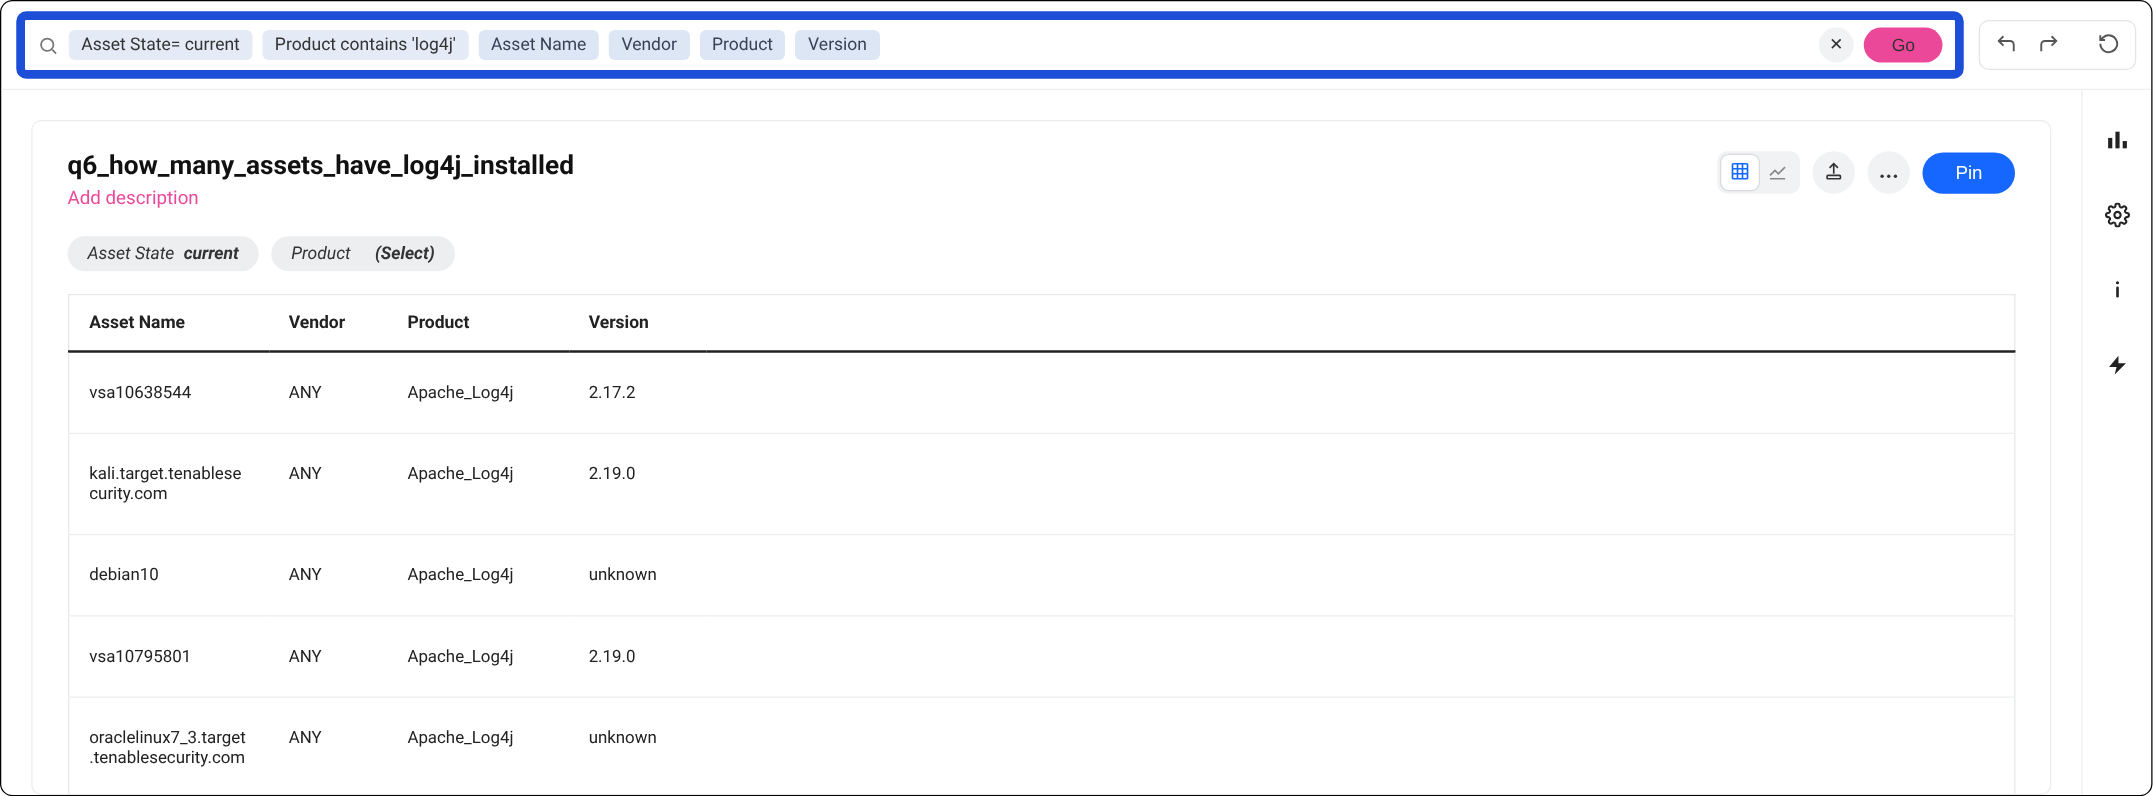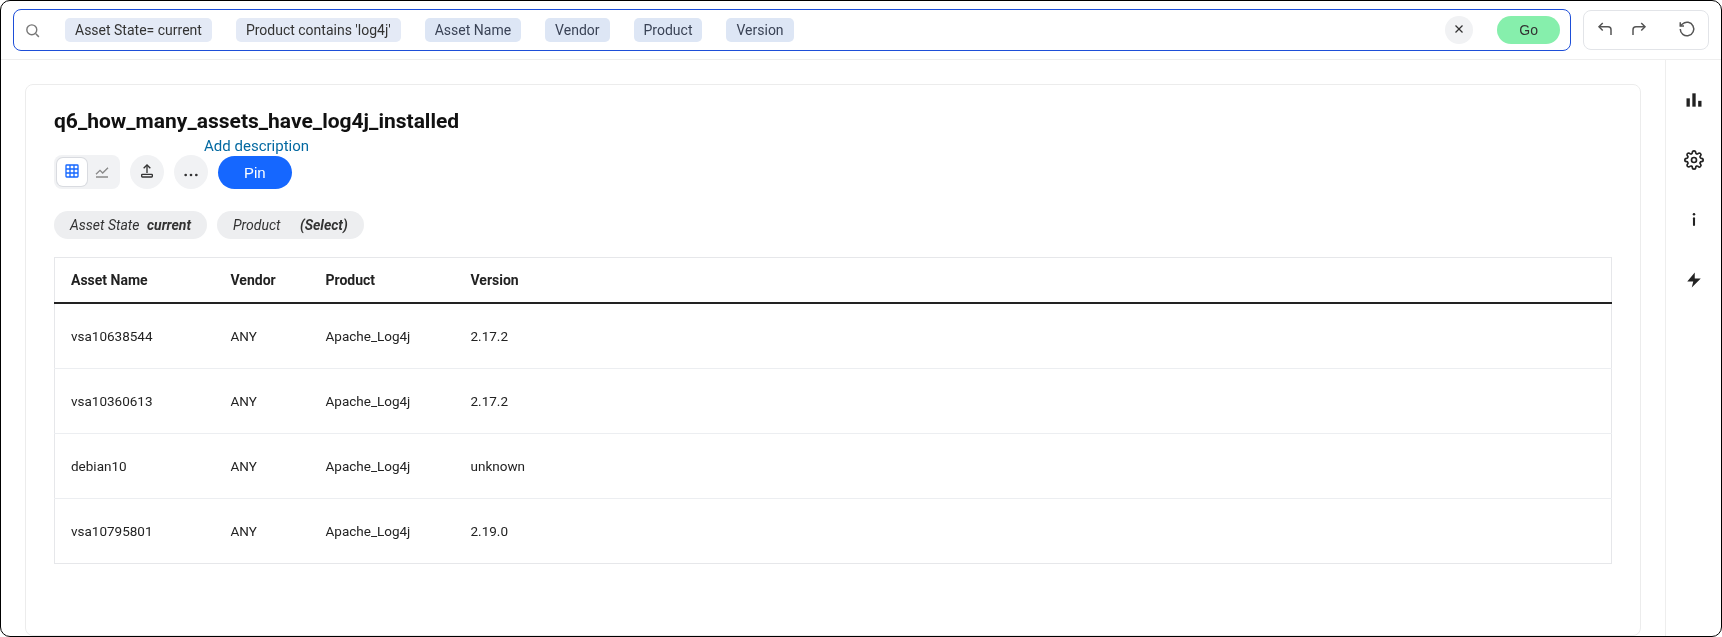--- a/index.html
+++ b/index.html
@@ -23,22 +23,22 @@
     display: flex;
     align-items: center;
     padding: 8px 12px;
     gap: 12px;
     border-bottom: 1px solid #eee;
   }
   .searchbox {
     flex: 1;
     display: flex;
     align-items: center;
-    gap: 24px;
-    border: 1px solid #1d4ed8;
+    gap: 8px;
+    border: 7px solid #1d4ed8;
     border-radius: 8px;
     padding: 6px 10px;
     background: #fff;
     min-height: 40px;
   }
   .search-icon svg { display:block; }
   .chip {
     background: #e4eaf6;
     color: #333;
     border-radius: 5px;
@@ -50,21 +50,21 @@
   .search-spacer { flex:1; }
   .clear-btn {
     width: 28px; height: 28px;
     border-radius: 50%;
     border: none;
     background: #f1f2f4;
     display:flex;align-items:center;justify-content:center;
     cursor:pointer;
   }
   .go-btn {
-    background: #86efac;
+    background: #ec4899;
     border: none;
     border-radius: 16px;
     padding: 6px 22px;
     font-size: 14px;
     cursor: pointer;
     color:#333;
   }
   .nav-btns {
     display:flex; align-items:center; gap:4px;
     border:1px solid #e2e4e8;
@@ -94,32 +94,30 @@
     padding: 24px 0 0 0;
     flex:1;
     display:flex;flex-direction:column;
     overflow:hidden;
   }
   .card-header {
     display:flex;
     align-items:flex-start;
     justify-content:space-between;
     padding: 0 28px 8px 28px;
-    flex-direction: column;
   }
   .card-title {
     font-size: 21px;
     font-weight: 700;
     color:#111;
   }
   .card-desc {
-    color:#0369a1;
+    color:#ec4899;
     font-size:15px;
     margin-top:4px;
-    text-align:center;
   }
   .card-actions { display:flex; align-items:center; gap:10px; }
   .toggle-group {
     display:flex;
     background:#f1f2f4;
     border-radius:8px;
     padding:3px;
   }
   .toggle-item {
     width:30px;height:28px;
@@ -339,40 +337,47 @@
             </thead>
             <tbody id="table-body">
                 <tr>
                   <td>vsa10638544</td>
                   <td>ANY</td>
                   <td>Apache_Log4j</td>
                   <td>2.17.2</td>
                   <td></td>
                 </tr>
                 <tr>
-                  <td>vsa10360613</td>
+                  <td>kali.target.tenablesecurity.com</td>
                   <td>ANY</td>
                   <td>Apache_Log4j</td>
-                  <td>2.17.2</td>
+                  <td>2.19.0</td>
                   <td></td>
                 </tr>
                 <tr>
                   <td>debian10</td>
                   <td>ANY</td>
                   <td>Apache_Log4j</td>
                   <td>unknown</td>
                   <td></td>
                 </tr>
                 <tr>
                   <td>vsa10795801</td>
                   <td>ANY</td>
                   <td>Apache_Log4j</td>
                   <td>2.19.0</td>
                   <td></td>
                 </tr>
+                <tr>
+                  <td>oraclelinux7_3.target.tenablesecurity.com</td>
+                  <td>ANY</td>
+                  <td>Apache_Log4j</td>
+                  <td>unknown</td>
+                  <td></td>
+                </tr>
               </tbody>
           </table>
         </div>
       </div>
     </div>
 
     <div class="right-rail">
       <button>
         <span>
           <svg width="20" height="20" viewBox="0 0 24 24" fill="#222">

